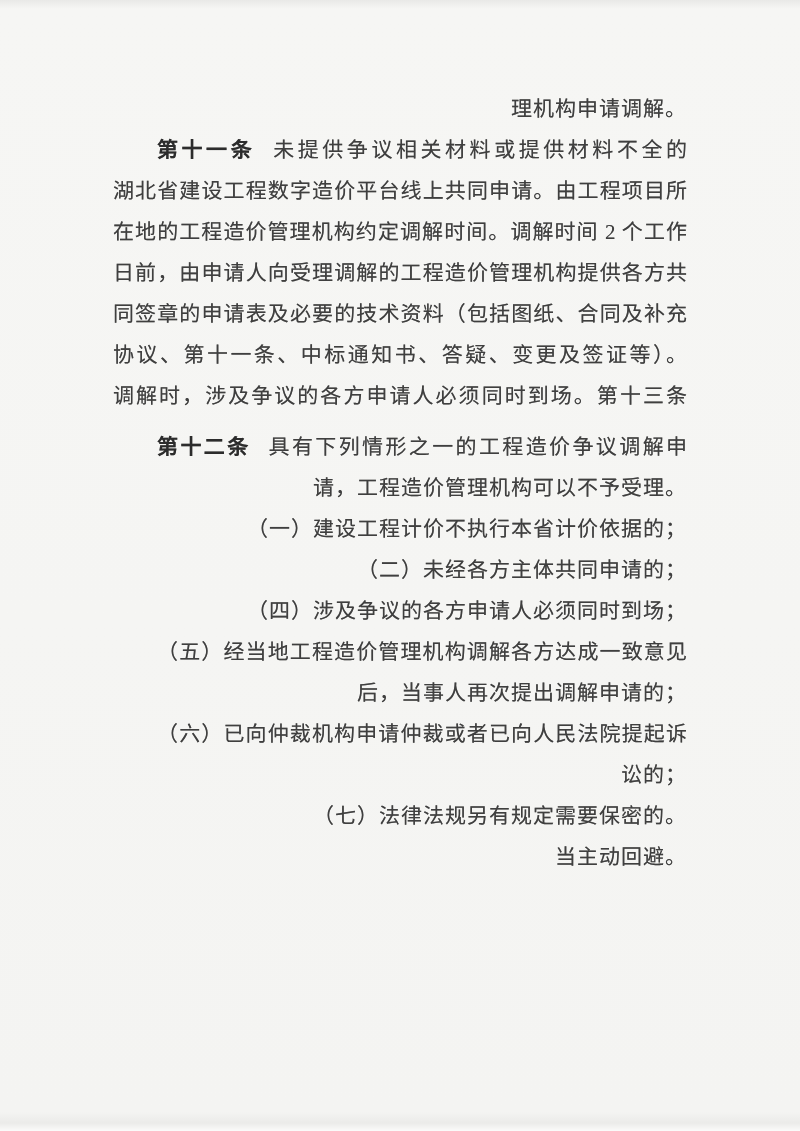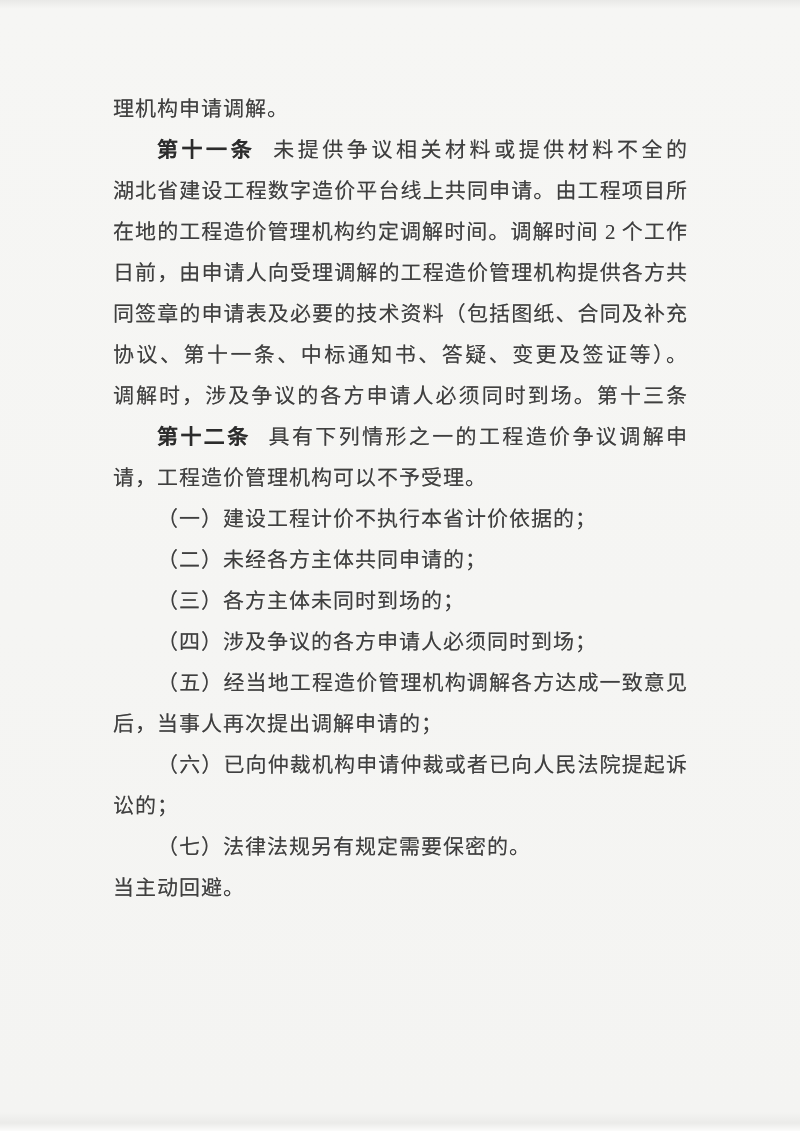--- a/index.html
+++ b/index.html
@@ -29,34 +29,35 @@
     top: 89px;
     left: 113px;
     width: 574px;
   }
   .line {
     height: 41px;
     line-height: 41px;
     font-size: 21px;
     letter-spacing: 1px;
     white-space: pre;
-    text-align: left;
+    text-align: right;
     
     text-shadow: 0 0 0.6px rgba(60,60,60,0.55);
   }
   .line.justify {
     letter-spacing: 0;
     white-space: normal;
     text-align: justify;
     text-align-last: justify;
   }
   .line.indent {
     padding-left: 44px;
   }
   .line.gap-before {
+    margin-top: 10px;
   }
   .term {
     font-weight: bold;
     color: #2c2c2c;
     margin-right: 18px;
     font-family: Liberation Mono, monospace;
   }
 </style>
 </head>
 <body>
@@ -68,21 +69,20 @@
       <div class="line justify"><span>湖北省建设工程数字造价平台线上共同申请。由工程项目所</span></div>
       <div class="line justify"><span>在地的工程造价管理机构约定调解时间。调解时间 2 个工作</span></div>
       <div class="line justify"><span>日前，由申请人向受理调解的工程造价管理机构提供各方共</span></div>
       <div class="line justify"><span>同签章的申请表及必要的技术资料（包括图纸、合同及补充</span></div>
       <div class="line justify"><span>协议、第十一条、中标通知书、答疑、变更及签证等）。</span></div>
       <div class="line justify"><span>调解时，涉及争议的各方申请人必须同时到场。第十三条</span></div>
       <div class="line justify indent gap-before"><span class="term">第十二条</span><span>具有下列情形之一的工程造价争议调解申</span></div>
       <div class="line"><span>请，工程造价管理机构可以不予受理。</span></div>
       <div class="line indent"><span>（一）建设工程计价不执行本省计价依据的；</span></div>
       <div class="line indent"><span>（二）未经各方主体共同申请的；</span></div>
-      <div class="line indent"><span>（三）各方主体未同时到场的；</span></div>
       <div class="line indent"><span>（四）涉及争议的各方申请人必须同时到场；</span></div>
       <div class="line justify indent"><span>（五）经当地工程造价管理机构调解各方达成一致意见</span></div>
       <div class="line"><span>后，当事人再次提出调解申请的；</span></div>
       <div class="line justify indent"><span>（六）已向仲裁机构申请仲裁或者已向人民法院提起诉</span></div>
       <div class="line"><span>讼的；</span></div>
       <div class="line indent"><span>（七）法律法规另有规定需要保密的。</span></div>
       <div class="line"><span>当主动回避。</span></div>
     </div>
 </div>
 

